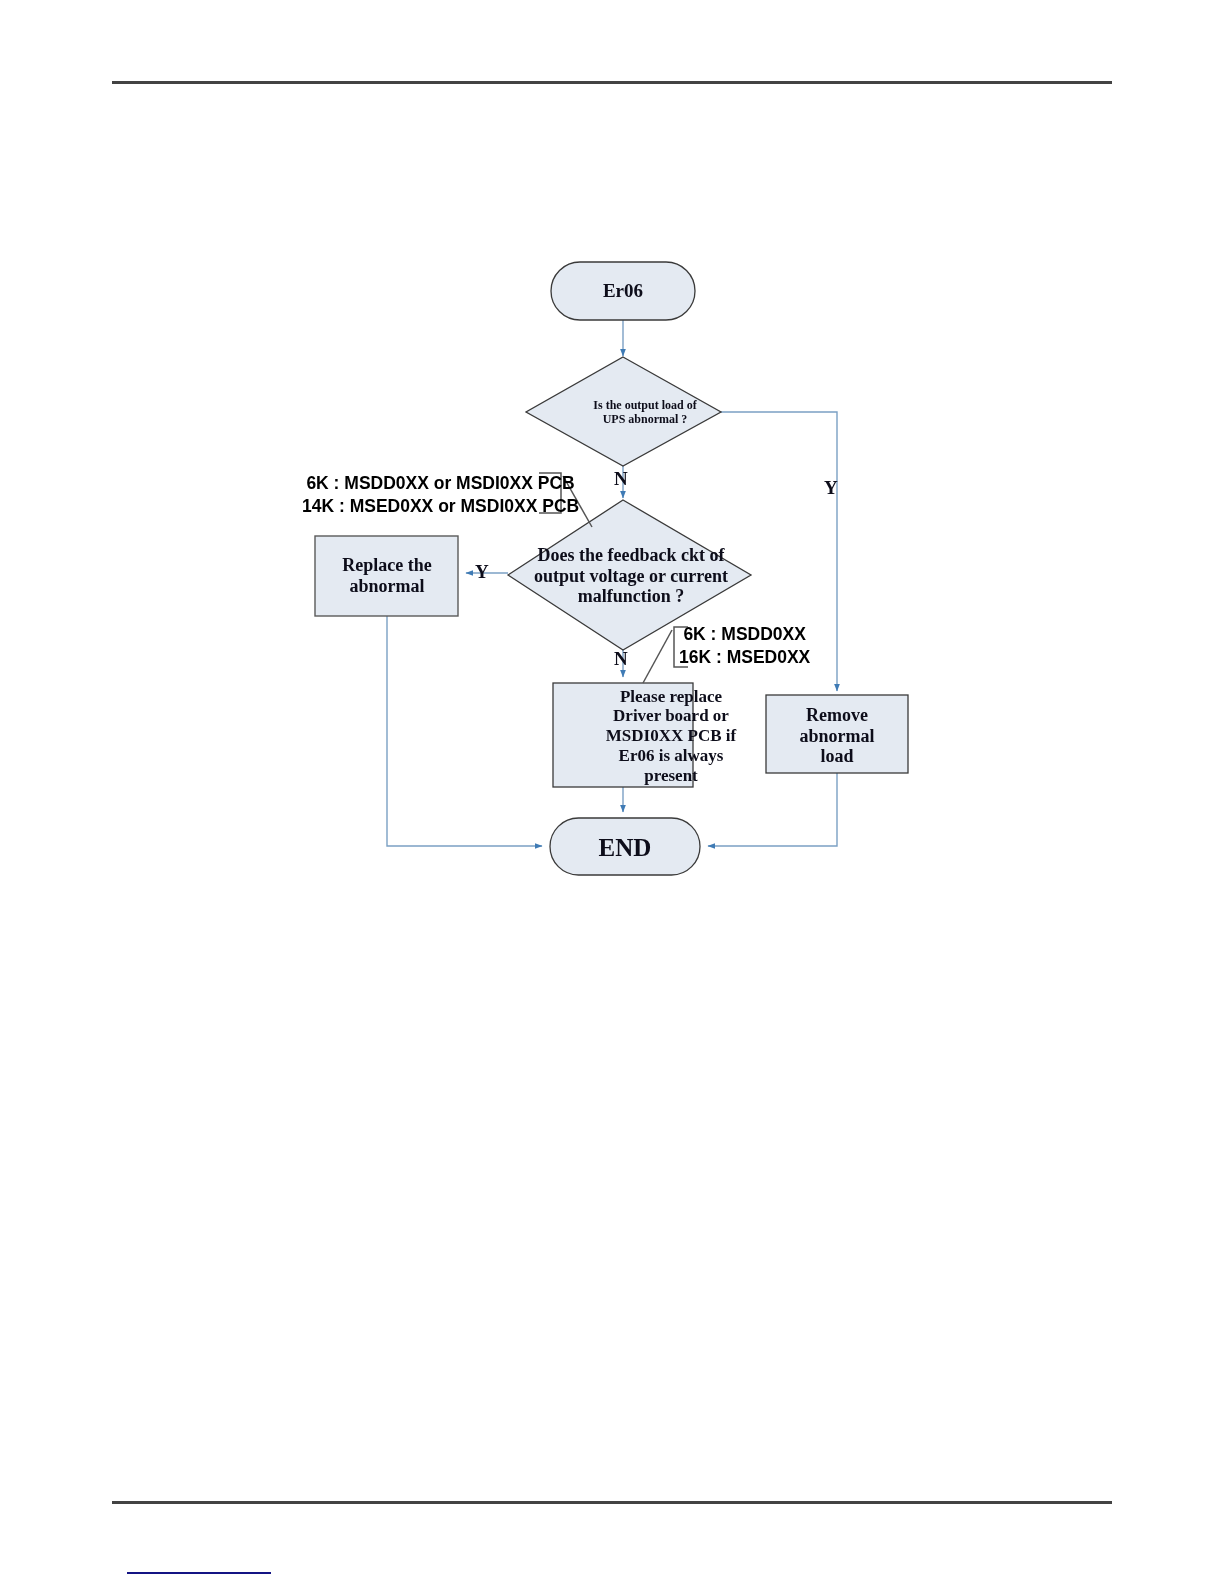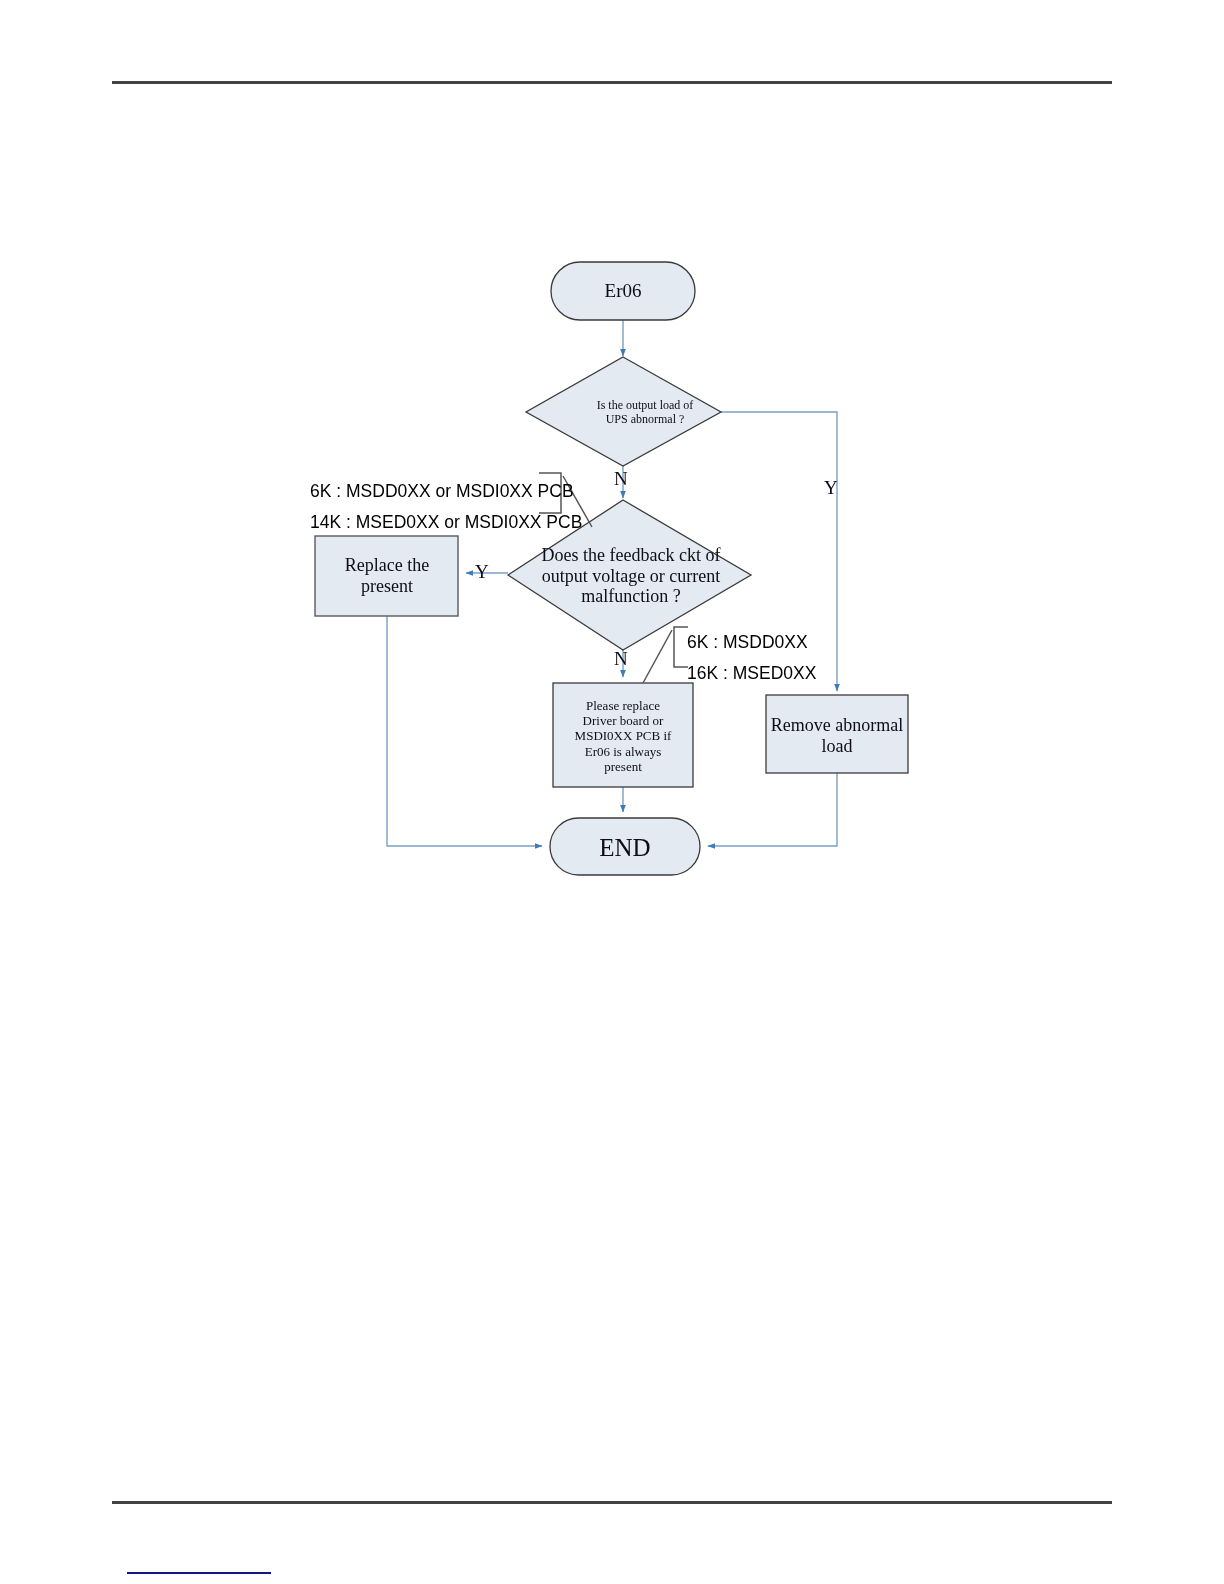--- a/index.html
+++ b/index.html
@@ -10,20 +10,21 @@
   body {
     font-family: "Liberation Serif", serif;
     color: #000000;
   }
   #page {
     position: relative;
     width: 1224px;
     height: 1584px;
     background: #ffffff;
     overflow: hidden;
+    font-weight: bold;
   }
 
   
   .rule {
     position: absolute;
     background: #434343;
     height: 3px;
   }
   .rule-header { left: 112px; top: 81px; width: 1000px; }
   .rule-footer { left: 112px; top: 1501px; width: 1000px; }
@@ -53,21 +54,21 @@
     font-family: "Liberation Serif", serif;
     color: #0d0d1a;
     line-height: 1.16;
     pointer-events: none;
   }
 
   .lbl-er06    { left: 551px; top: 263px; width: 144px; height: 56px; font-size: 19px; }
   .lbl-dec1    { left: 545px; top: 375px; width: 200px; height: 75px; font-size: 12px; }
   .lbl-dec2    { left: 516px; top: 535px; width: 230px; height: 82px; font-size: 18px; }
   .lbl-replace { left: 317px; top: 538px; width: 140px; height: 76px; font-size: 18px; }
-  .lbl-please  { left: 555px; top: 686px; width: 136px; height: 100px; font-size: 13px; }
+  .lbl-please  { left: 555px; top: 686px; width: 136px; height: 100px; font-size: 17px; padding-left: 48px; }
   .lbl-remove  { left: 768px; top: 700px; width: 138px; height: 72px; font-size: 18px; }
   .lbl-end     { left: 551px; top: 820px; width: 148px; height: 54px; font-size: 25px; }
 
   
   .branch {
     position: absolute;
     font-family: "Liberation Serif", serif;
     font-size: 19px;
     color: #0d0d1a;
     pointer-events: none;
@@ -82,21 +83,21 @@
     position: absolute;
     font-family: "Liberation Sans", sans-serif;
     font-size: 17.5px;
     color: #000000;
     line-height: 1.32;
     white-space: nowrap;
     pointer-events: none;
   }
   .callout-a { left: 302px; top: 472px; }
   .callout-b { left: 679px; top: 623px; }
-  .callout div { margin: 8px; padding: 0; }
+  .callout div { margin: 0; padding: 0; text-align: center; }
 </style>
 </head>
 <body>
 
 <div id="page">
 
   <div class="rule rule-header"></div>
   <div class="rule rule-footer"></div>
   <div class="rule-footnote"></div>
 
@@ -154,21 +155,21 @@
       </g>
     </svg>
   </div>
 
   <div class="node-label lbl-er06">Er06</div>
 
   <div class="node-label lbl-dec1">Is the output load of<br>UPS abnormal ?</div>
 
   <div class="node-label lbl-dec2">Does the feedback ckt of<br>output voltage or current<br>malfunction ?</div>
 
-  <div class="node-label lbl-replace">Replace the present</div>
+  <div class="node-label lbl-replace">Replace the abnormal</div>
 
   <div class="node-label lbl-please">Please replace<br>Driver  board or<br>MSDI0XX PCB if<br>Er06 is always<br>present</div>
 
   <div class="node-label lbl-remove">Remove abnormal<br>load</div>
 
   <div class="node-label lbl-end">END</div>
 
   <div class="branch br-n1">N</div>
 
   <div class="branch br-y1">Y</div>

